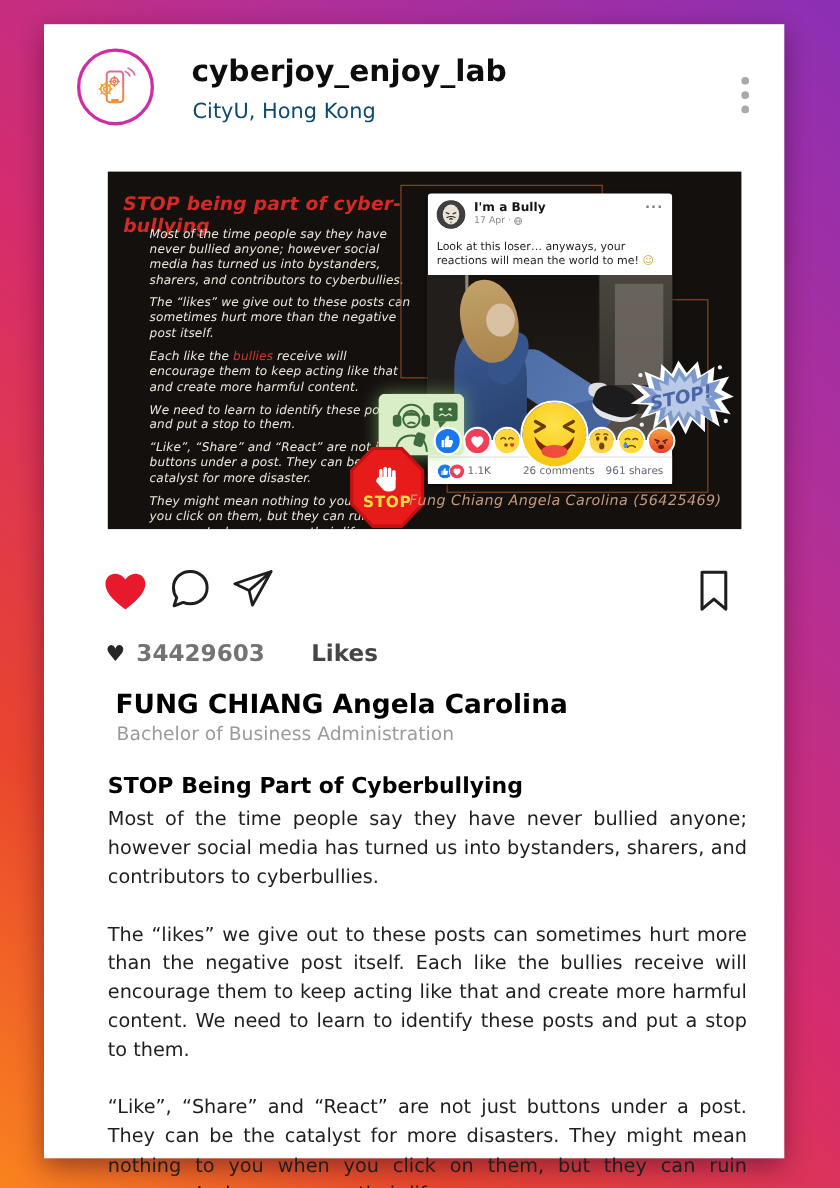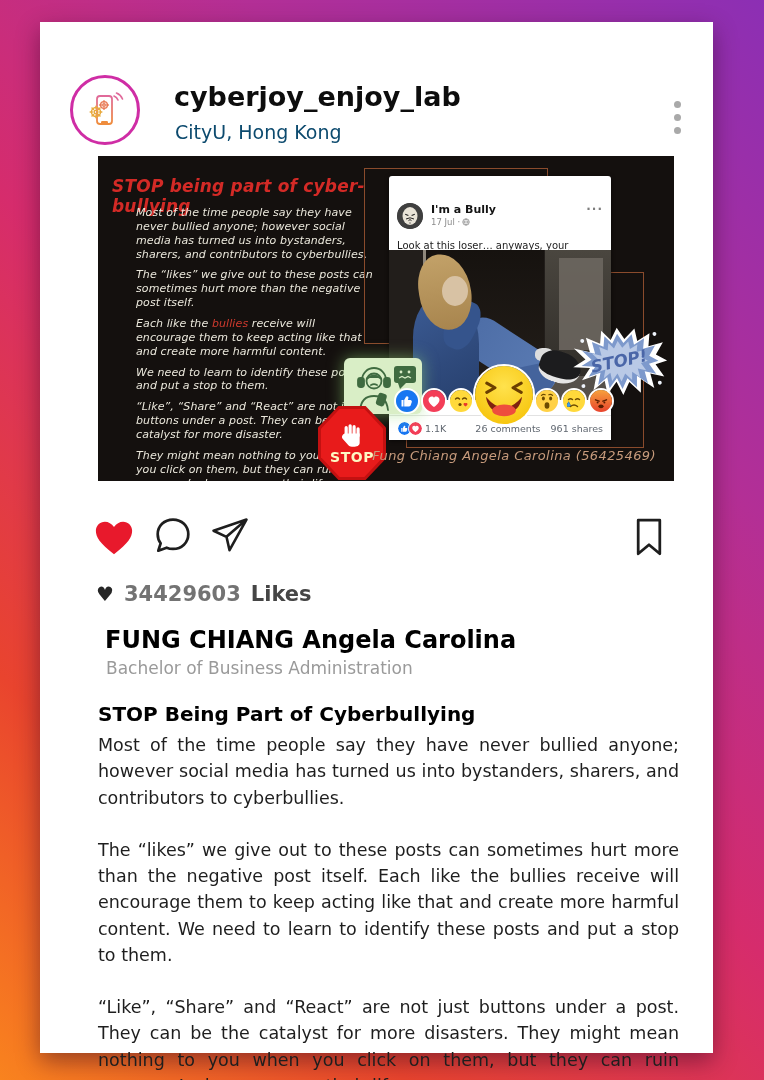--- a/index.html
+++ b/index.html
@@ -6,21 +6,21 @@
   body{
     width:764px;height:1080px;position:relative;overflow:hidden;
     background:linear-gradient(45deg,#f9831e 0%,#e9442e 22%,#d62c6c 48%,#b32f96 72%,#8c2fb4 100%);
     font-family:"DejaVu Sans",sans-serif;
   }
   .card{
     position:absolute;left:40px;top:22px;width:673px;height:1031px;
     background:#ffffff;box-shadow:0 8px 22px rgba(40,5,30,.45);
   }
   
-  .ig-header{position:relative;height:112px;margin-top:31px;}
+  .ig-header{position:relative;height:112px;}
   .avatar{
     position:absolute;left:30px;top:22px;width:64px;height:64px;border-radius:50%;
     border:3px solid #cf2da5;background:#fff;display:flex;align-items:center;justify-content:center;
   }
   .username{position:absolute;left:134px;top:28px;font-size:27px;font-weight:bold;color:#0d0d0d;}
   .location{position:absolute;left:135px;top:68px;font-size:19px;color:#0c4a6e;}
   .menu-dots{position:absolute;right:32px;top:48px;display:flex;flex-direction:column;gap:6px;}
   .menu-dots i{width:7px;height:7px;border-radius:50%;background:#a9a9a9;}
   
   .poster{
@@ -37,21 +37,21 @@
   }
   .red-word{color:#cf3a2e;}
   .deco-rect{position:absolute;border:1px solid #8a4b2c;}
   .rect1{left:266px;top:12px;width:182px;height:174px;}
   .rect2{left:308px;top:116px;width:236px;height:174px;}
   
   .fb{
     position:absolute;left:291px;top:20px;width:222px;height:264px;background:#fff;border-radius:3px;
     box-shadow:0 1px 4px rgba(0,0,0,.6);
   }
-  .fb-head{position:relative;height:32px;padding:6px 8px 0 12px;margin-top:21px;}
+  .fb-head{position:relative;height:32px;padding:6px 8px 0 12px;}
   .fb-avatar{position:absolute;left:8px;top:6px;width:26px;height:26px;border-radius:50%;overflow:hidden;background:#474747;}
   .fb-name{position:absolute;left:42px;top:6px;font-size:11px;font-weight:bold;color:#141414;}
   .fb-meta{position:absolute;left:42px;top:20px;font-size:8.5px;color:#8a8a8a;display:flex;align-items:center;gap:2px;}
   .fb-menu{position:absolute;right:8px;top:2px;color:#7d7d7d;font-size:12px;font-weight:bold;letter-spacing:1px;}
   .fb-text{padding:4px 8px 0 8px;font-size:10px;line-height:1.32;color:#1c1c1c;}
   .fb-smiley{color:#c9a43a;font-size:10px;}
   .fb-photo{position:absolute;left:0;top:74px;width:222px;height:150px;overflow:hidden;background:#221e1b;}
   .fb-photo div{position:absolute;}
   .pillar{left:0;top:0;width:34px;height:100%;
     background:repeating-linear-gradient(175deg,#d8d2c8 0 6px,#b7ae a2 6px,#bdb5a9 6px 9px,#cfc8bc 9px 15px);
@@ -86,34 +86,34 @@
   .mini{width:13px;height:13px;border-radius:50%;border:1.5px solid #fff;box-sizing:content-box;margin-right:-4px;}
   .foot-right{display:flex;gap:10px;}
   
   .green-illu{position:absolute;left:246px;top:202px;width:78px;height:56px;filter:drop-shadow(0 0 8px rgba(150,220,120,.55));}
   .stop-sign{position:absolute;left:220px;top:250px;width:68px;height:74px;
     background:#c31111;clip-path:polygon(30% 0,70% 0,100% 29%,100% 71%,70% 100%,30% 100%,0 71%,0 29%);
     display:flex;flex-direction:column;align-items:center;justify-content:center;}
   .stop-sign .inner{position:absolute;inset:3px;background:#e81b1b;
     clip-path:polygon(30% 0,70% 0,100% 29%,100% 71%,70% 100%,30% 100%,0 71%,0 29%);}
   .stop-sign svg{position:relative;z-index:2;margin-top:2px;}
-  .stop-sign span{position:relative;z-index:2;color:#fef9c3;font-weight:bold;font-size:14px;letter-spacing:.5px;text-align:right;}
+  .stop-sign span{position:relative;z-index:2;color:#fde047;font-weight:bold;font-size:14px;letter-spacing:.5px;text-align:right;}
   .sticker{position:absolute;left:472px;top:170px;width:98px;height:70px;transform:rotate(-4deg);}
   .credit{position:absolute;right:18px;top:292px;color:#c79b7c;font-size:13px;font-style:italic;letter-spacing:.4px;}
   
   .actions{position:absolute;left:52px;top:494px;width:575px;height:44px;}
   .actions .ic{position:absolute;top:0;cursor:pointer;}
   .ic-heart{left:0;}
   .ic-comment{left:60px;}
   .ic-share{left:116px;}
   .ic-save{right:0;}
   .likes-row{position:absolute;left:56px;top:560px;display:flex;align-items:center;gap:10px;}
   .likes-heart{color:#262626;font-size:20px;line-height:1;}
   .likes-count{font-size:21px;font-weight:bold;color:#737373;text-align:right;}
-  .likes-label{font-size:21px;font-weight:bold;color:#454545;}
+  .likes-label{font-size:21px;font-weight:bold;color:#454545;margin-left:32px;}
   
   .author-name{position:absolute;left:65px;top:604px;font-size:24px;font-weight:bold;color:#000;}
   .author-degree{position:absolute;left:66px;top:636px;font-size:17px;color:#9a9a9a;text-align:right;}
   .caption{position:absolute;left:58px;top:680px;width:581px;color:#1e1e1e;}
   .caption h2{margin:0 0 6px 0;font-size:20px;color:#000;}
   .caption p{margin:0 0 26px 0;font-size:17.5px;line-height:1.5;text-align:justify;}
 </style>
 </head>
 <body>
 
@@ -177,21 +177,21 @@
           <svg viewBox="0 0 26 26" width="26" height="26">
             <circle cx="13" cy="13" r="13" fill="#3f3f3f"></circle>
             <ellipse cx="13" cy="13" rx="7.5" ry="9" fill="#e9e4d8"></ellipse>
             <path d="M8.2 11.2l3.2 1.2 M17.8 11.2l-3.2 1.2" stroke="#222" stroke-width="1.1"></path>
             <path d="M9 16 q4 -2.4 8 0 M11.5 17.6l1.5-1 1.5 1" stroke="#222" stroke-width="1" fill="none"></path>
             <path d="M12.4 19.5h1.2l-.6 2z" fill="#222"></path>
           </svg>
         </div>
         <div class="fb-name">I'm a Bully</div>
         <div class="fb-meta">
-          <span>17 Jul ·</span>
+          <span>17 Apr ·</span>
           <svg width="8" height="8" viewBox="0 0 10 10">
             <circle cx="5" cy="5" r="4" fill="none" stroke="#8a8a8a" stroke-width="1"></circle>
             <path d="M1 5h8 M5 1c2.4 2.4 2.4 5.6 0 8 M5 1c-2.4 2.4-2.4 5.6 0 8" fill="none" stroke="#8a8a8a" stroke-width=".8"></path>
           </svg>
         </div>
         <div class="fb-menu">...</div>
       </div>
       <div class="fb-text"><span>Look at this loser… anyways, your reactions will mean the world to me!</span> <span class="fb-smiley">☺</span></div>
 
       <div class="fb-photo">

